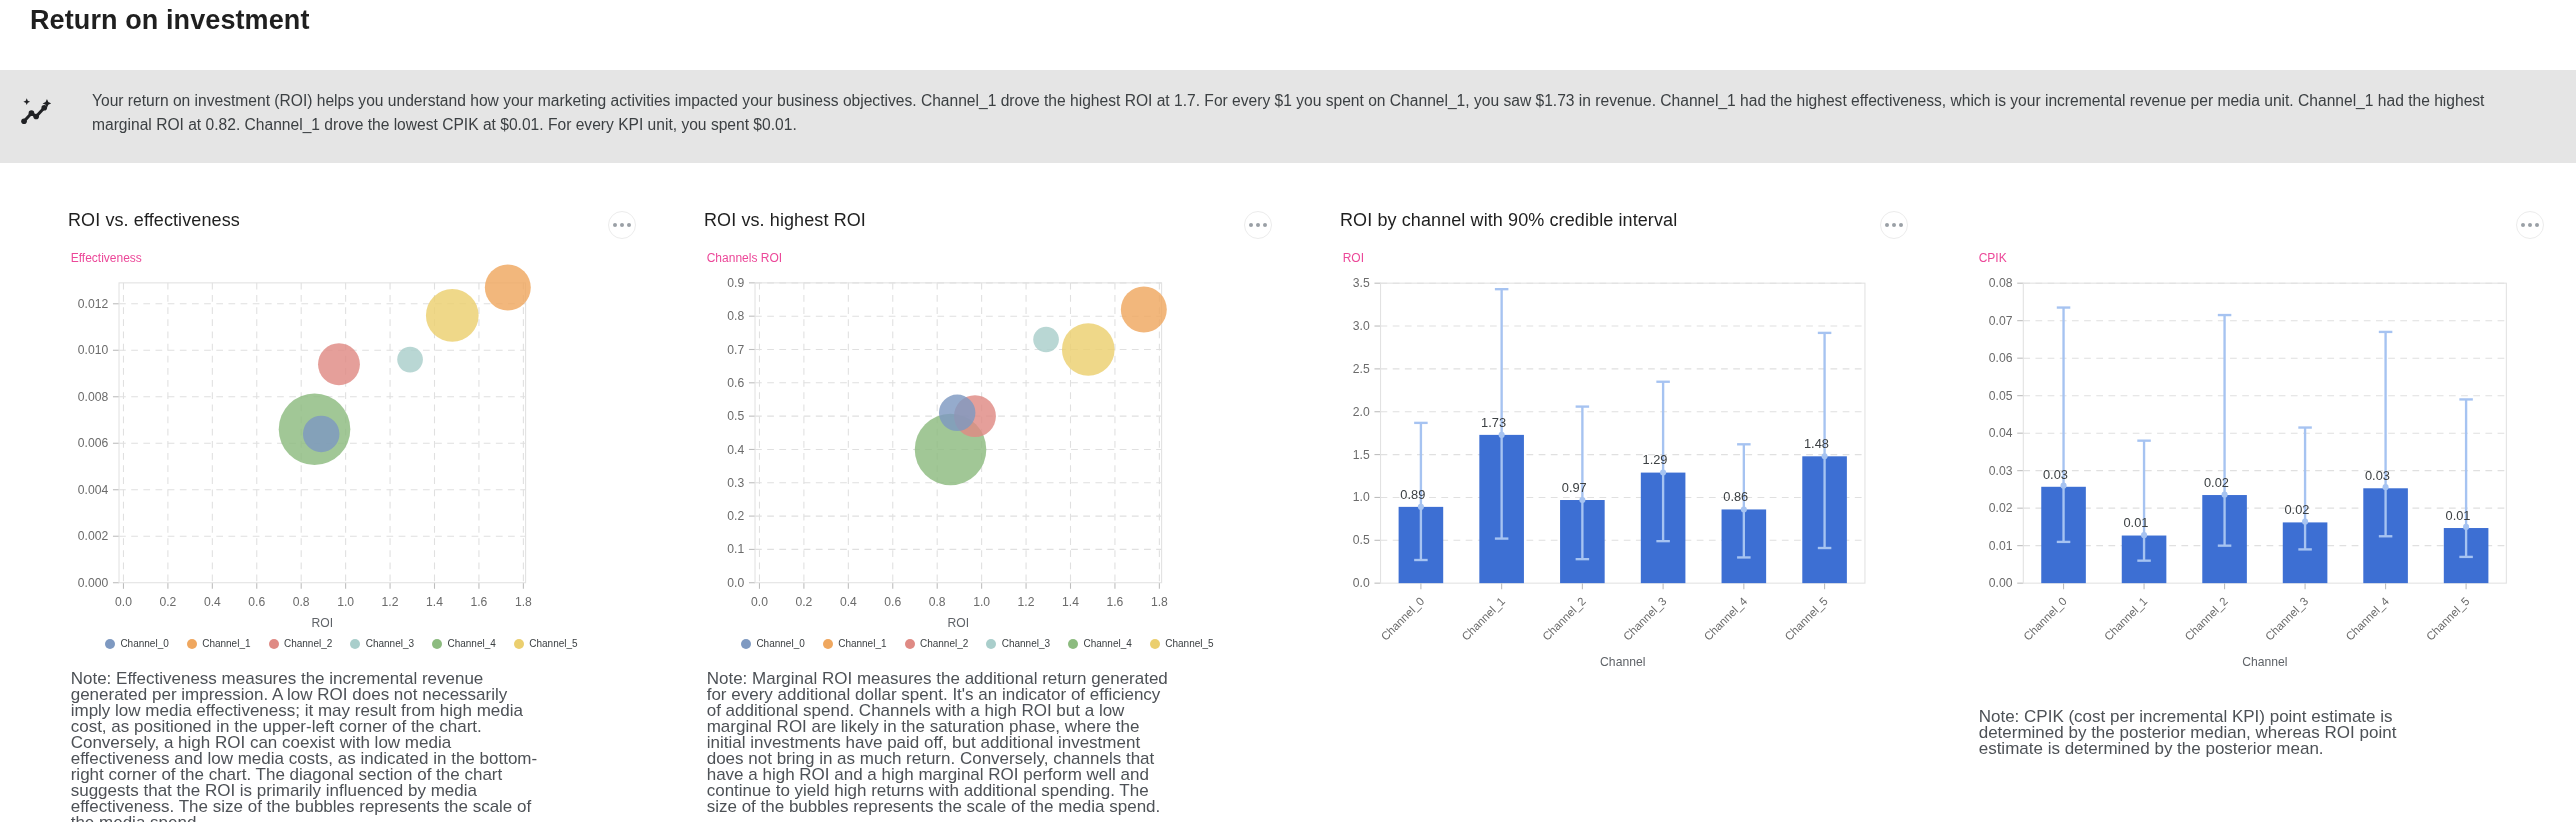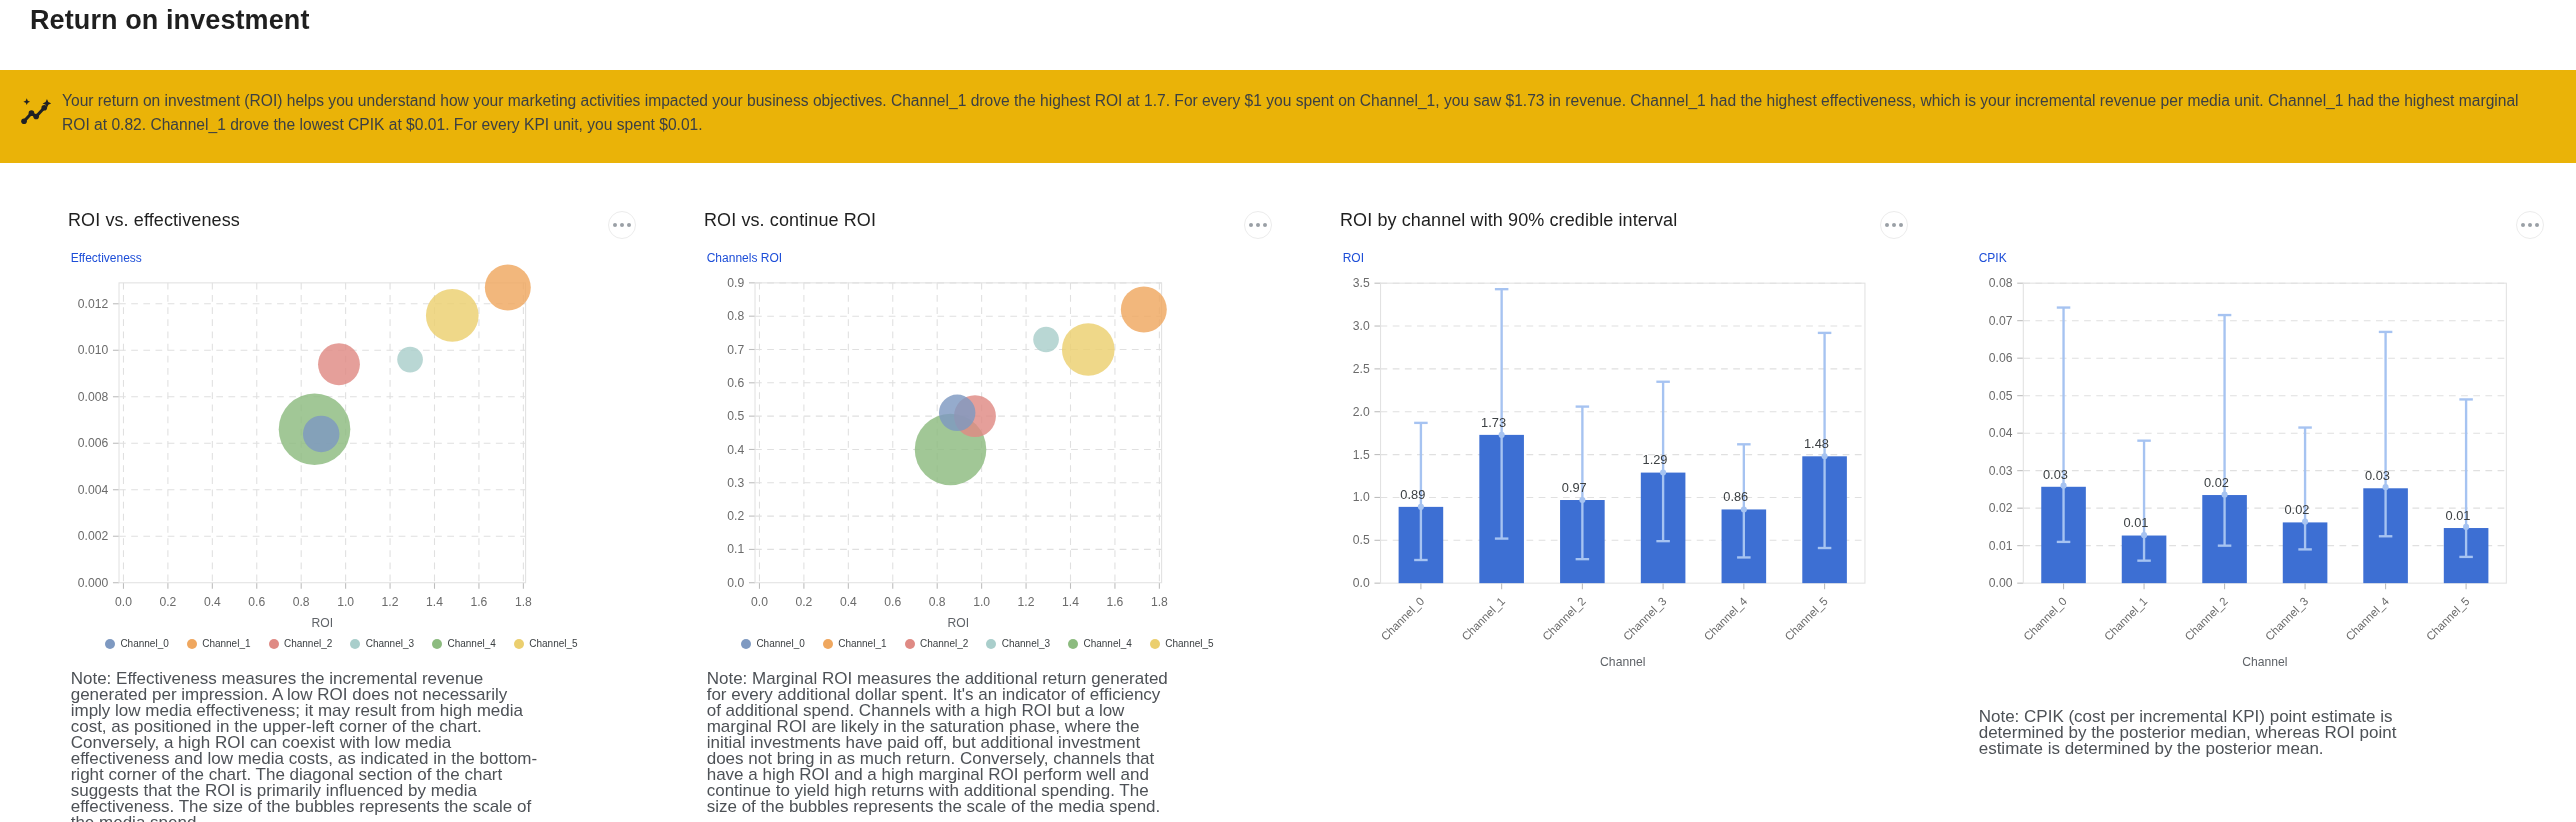--- a/index.html
+++ b/index.html
@@ -1,30 +1,30 @@
 <!DOCTYPE html>
 <html style="font-size:10.8px"><head>
 <meta charset="utf-8">
 <style>
   html,body{margin:0;padding:0;background:#ffffff;width:2576px;height:822px;overflow:hidden;
     font-family:"Liberation Sans","DejaVu Sans",sans-serif;color:#202124;}
   .page-title{position:absolute;left:30px;top:5.4px;font-size:27px;font-weight:700;color:#1f1f1f;margin:0;letter-spacing:0.1px;}
-  .insight-bar{position:absolute;left:0;top:70px;width:2576px;height:93px;background:#eab308;box-sizing:border-box;
-    padding:19px 30px 0 62px;}
+  .insight-bar{position:absolute;left:0;top:70px;width:2576px;height:93px;background:#e5e5e5;box-sizing:border-box;
+    padding:19px 30px 0 92px;}
   .insight-icon{position:absolute;left:20px;top:27px;width:31px;height:31px;}
   .insight-text{font-size:15.6px;line-height:24px;color:#3c4043;margin:0;}
   .charts-row{position:absolute;left:68px;top:210px;display:flex;gap:41px;}
   .chart-col{width:595px;position:relative;}
   .chart-header{position:relative;height:31px;}
   .chart-title{font-size:18px;font-weight:400;color:#1f1f1f;margin:0;letter-spacing:0.1px;}
   .more-btn{position:absolute;right:27px;top:1.4px;width:28px;height:28px;border-radius:50%;background:#fff;
     border:1px solid #ececec;cursor:pointer;padding:0;display:flex;align-items:center;justify-content:center;}
   .dots{display:flex;gap:3.4px;}
   .dots i{width:4px;height:4px;border-radius:50%;background:#9aa0a6;display:block;}
-  .axis-caption{font-size:12px;color:#1d4ed8;margin:9.5px 0 0 2.7px;height:16px;}
+  .axis-caption{font-size:12px;color:#ec4899;margin:9.5px 0 0 2.7px;height:16px;}
   svg.chart-svg{display:block;overflow:visible;margin-top:1.4px;}
   .legend{display:flex;align-items:center;gap:18px;margin:4px 0 0 37px;height:20px;}
   .legend-item{display:flex;align-items:center;gap:5.4px;}
   .legend-dot{width:10px;height:10px;border-radius:50%;display:block;}
   .legend-label{font-size:10px;color:#3c4043;}
   .note{font-size:17px;line-height:16px;color:#4d5156;margin:17.6px 0 0 2.7px;width:467px;}
   .note-narrow{width:433px;margin-top:35px;}
   .svg-tick-label{font-size:18px;fill:#6b6b6b;}
   .svg-cat-label{font-size:17px;fill:#6b6b6b;}
   .svg-axis-label{font-size:18px;fill:#5f6368;}
@@ -150,21 +150,21 @@
         <span class="legend-item">
           <span class="legend-dot" style="background: rgb(235, 207, 111);"></span>
           <span class="legend-label">Channel_5</span>
         </span>
       </div>
     <p class="note">Note: Effectiveness measures the incremental revenue generated per impression. A low ROI does not necessarily imply low media effectiveness; it may result from high media cost, as positioned in the upper-left corner of the chart. Conversely, a high ROI can coexist with low media effectiveness and low media costs, as indicated in the bottom-right corner of the chart. The diagonal section of the chart suggests that the ROI is primarily influenced by media effectiveness. The size of the bubbles represents the scale of the media spend.</p>
   </section>
 
   <section class="chart-col">
     <div class="chart-header">
-      <h2 class="chart-title">ROI vs. continue ROI</h2>
+      <h2 class="chart-title">ROI vs. highest ROI</h2>
       <button class="more-btn">
         <span class="dots">
             <i></i>
             <i></i>
             <i></i>
           </span>
       </button>
     </div>
     <div class="axis-caption">Channels ROI</div>
     <svg class="chart-svg" width="487" height="362" viewBox="0 0 720 536">

